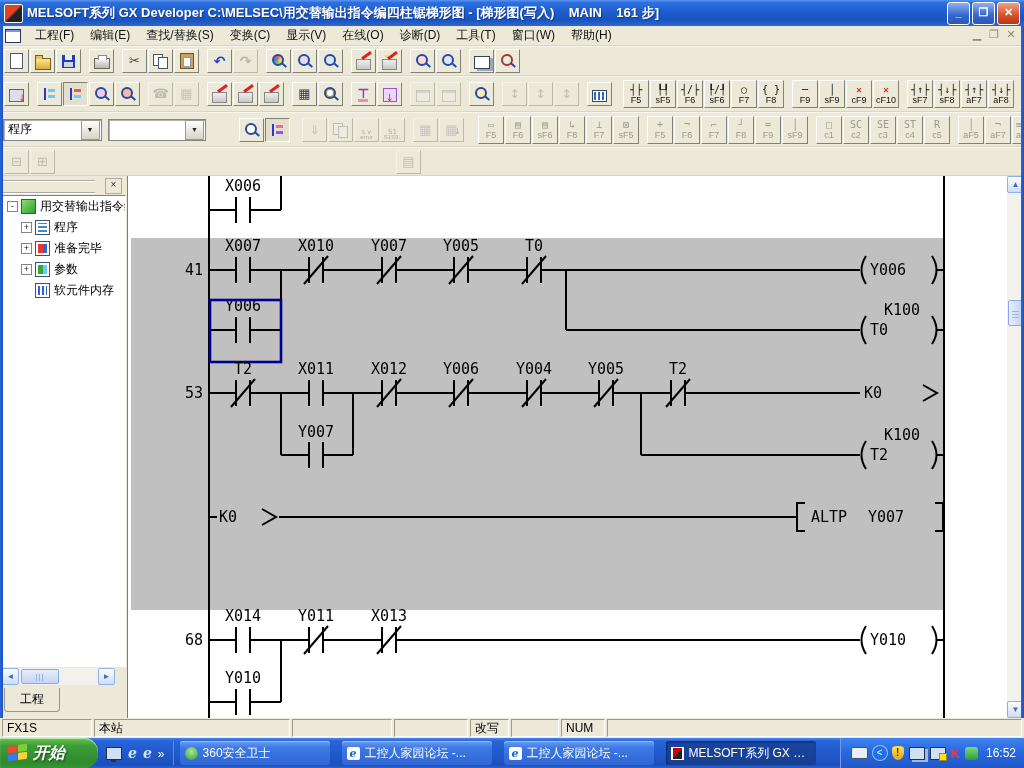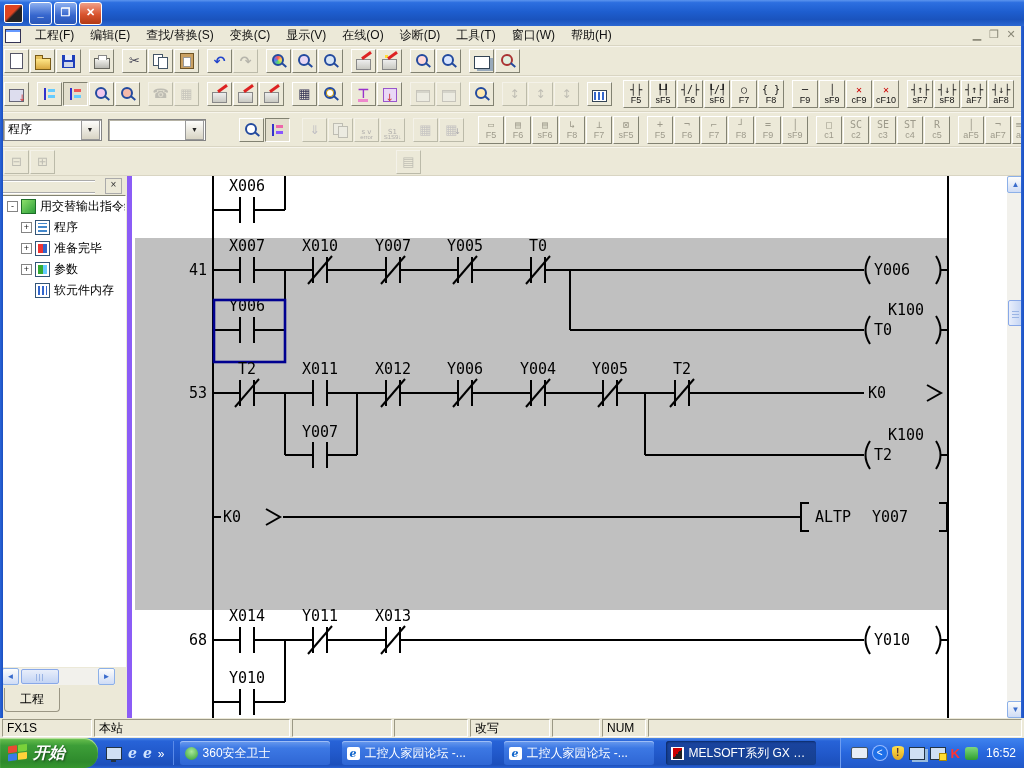--- a/index.html
+++ b/index.html
@@ -161,21 +161,21 @@
   .hs .sbtn.l{left:0;} .hs .sbtn.r{right:0;}
   .hs .thumb{position:absolute;left:19px;top:1px;width:38px;height:15px;background:linear-gradient(#e8eefb,#c3d4f4);
     border:1px solid #88a8e8;border-radius:2px;box-sizing:border-box;}
   .hs .thumb::before{content:"";position:absolute;left:14px;top:4px;width:8px;height:7px;
     background:repeating-linear-gradient(90deg,#9ab4e4 0 1px,transparent 1px 3px);}
   .ptab{position:absolute;left:4px;top:512px;width:54px;height:23px;background:#ECE9D8;
     border:1px solid #9a9684;border-top:none;border-radius:0 0 4px 4px;font-size:12px;
     display:flex;align-items:center;justify-content:center;}
 
   .ladder-wrap{position:absolute;left:127px;top:0;width:897px;height:542px;background:#fff;
-    border-left:5px solid #8b5cf6;box-sizing:border-box;}
+    border-left:1px solid #8b5cf6;box-sizing:border-box;}
   .ladder-svg{position:absolute;left:3px;top:0;}
   .ladder-svg line,.ladder-svg path{stroke:#000;}
   .ladder-svg .w{stroke-width:2;shape-rendering:crispEdges;}
   .ladder-svg .d{stroke-width:2;}
   .ladder-svg .pr{stroke-width:2;fill:none;}
   .ladder-svg text{font:15px "DejaVu Sans Mono",monospace;fill:#000;}
   .vs{position:absolute;right:0;top:0;width:17px;height:542px;background:#f2f1ec;}
   .vs .sbtn{position:absolute;left:0;width:17px;height:17px;background:linear-gradient(#fdfdfb,#cfdcf6);
     border:1px solid #8cb0e8;border-radius:2px;color:#3a6ccc;font-size:8px;line-height:15px;text-align:center;box-sizing:border-box;}
   .vs .sbtn.up{top:0;} .vs .sbtn.dn{bottom:0;}
@@ -243,20 +243,21 @@
   .edge{position:absolute;top:26px;height:692px;width:3px;background:linear-gradient(90deg,#2a65d8,#1b4fc0);}
   .edge.l{left:0;} .edge.r{right:0;}
 </style>
 </head>
 <body>
 
 <div id="screen">
 
   <div class="titlebar">
     <span class="app-logo"></span>
+    <span class="title-text">MELSOFT系列 GX Developer C:\MELSEC\用交替输出指令编四柱锯梯形图 - [梯形图(写入)    MAIN    161 步]</span>
     <div class="win-btn">
         <span>_</span>
       </div>
     <div class="win-btn">
         <span>❐</span>
       </div>
     <div class="win-btn close">
         <span>✕</span>
       </div>
   </div>
@@ -951,21 +952,21 @@
 
   <div class="statusbar">
     <div class="seg" style="width:90px;">
       <span>FX1S</span>
     </div>
     <div class="seg" style="width:196px;">
       <span>本站</span>
     </div>
     <div class="seg" style="width:100px;"></div>
     <div class="seg" style="width:74px;"></div>
-    <div class="seg" style="width:80px;font-family:Liberation Serif, serif;">
+    <div class="seg" style="width:39px;font-family:Liberation Serif, serif;">
       <span>改写</span>
     </div>
     <div class="seg" style="width:48px;"></div>
     <div class="seg" style="width:44px;">
       <span>NUM</span>
     </div>
     <div class="seg" style="flex:1;"></div>
   </div>
 
   <div class="taskbar">

